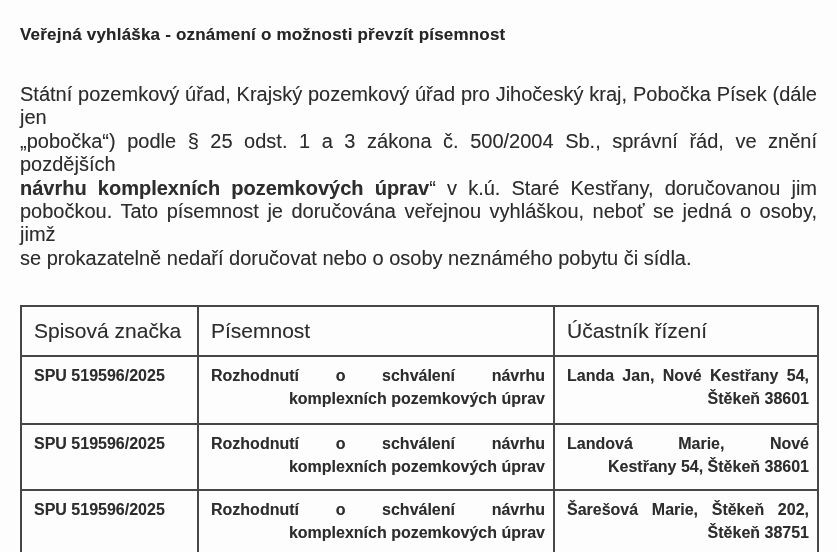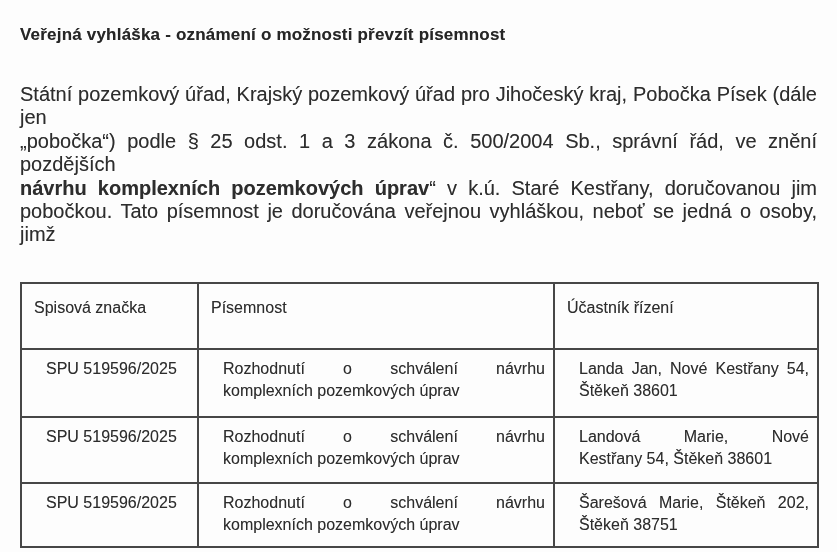--- a/index.html
+++ b/index.html
@@ -54,53 +54,55 @@
     text-shadow: 0 0 0.4px rgba(0,0,0,0.3);
   }
   .notice-table th,
   .notice-table td {
     border: 2px solid #474747;
     overflow: hidden;
   }
   .notice-table th {
     height: 48px;
     font-weight: normal;
-    font-size: 16px;
+    font-size: 21px;
     text-align: left;
     vertical-align: middle;
-    padding: 0 8px 16px 12px;
+    padding: 0 8px 0 12px;
   }
   .notice-table td {
     vertical-align: top;
-    padding: 8px 8px 8px 24px;
+    padding: 8px 8px 8px 12px;
     line-height: 22.5px;
+    font-weight: bold;
   }
   tr.row-1 { height: 68px; }
   tr.row-2 { height: 66px; }
   tr.row-3 { height: 64px; }
   .cell-line {
-    text-align: left;
+    text-align: right;
   }
   .cell-line.just {
     text-align: justify;
     text-align-last: justify;
   }
 </style>
 </head>
 <body>
 
 <div class="page">
 
   <div class="doc-title">Veřejná vyhláška - oznámení o možnosti převzít písemnost</div>
 
   <div class="notice-paragraph">
     <div class="para-line"><span>Státní pozemkový úřad, Krajský pozemkový úřad pro Jihočeský kraj, Pobočka Písek (dále jen</span><span class="seg-bold"></span><span></span></div>
     <div class="para-line"><span>„pobočka“) podle § 25 odst. 1 a 3 zákona č. 500/2004 Sb., správní řád, ve znění pozdějších</span><span class="seg-bold"></span><span></span></div>
     <div class="para-line"><span></span><span class="seg-bold">návrhu komplexních pozemkových úprav</span><span>“ v k.ú. Staré Kestřany, doručovanou jim</span></div>
     <div class="para-line"><span>pobočkou. Tato písemnost je doručována veřejnou vyhláškou, neboť se jedná o osoby, jimž</span><span class="seg-bold"></span><span></span></div>
+    <div class="para-line last"><span>se prokazatelně nedaří doručovat nebo o osoby neznámého pobytu či sídla.</span><span class="seg-bold"></span><span></span></div>
   </div>
 
   <table class="notice-table">
     <colgroup>
       <col style="width:177px">
       <col style="width:356px">
       <col style="width:264px">
     </colgroup>
     <thead>
       <tr>

